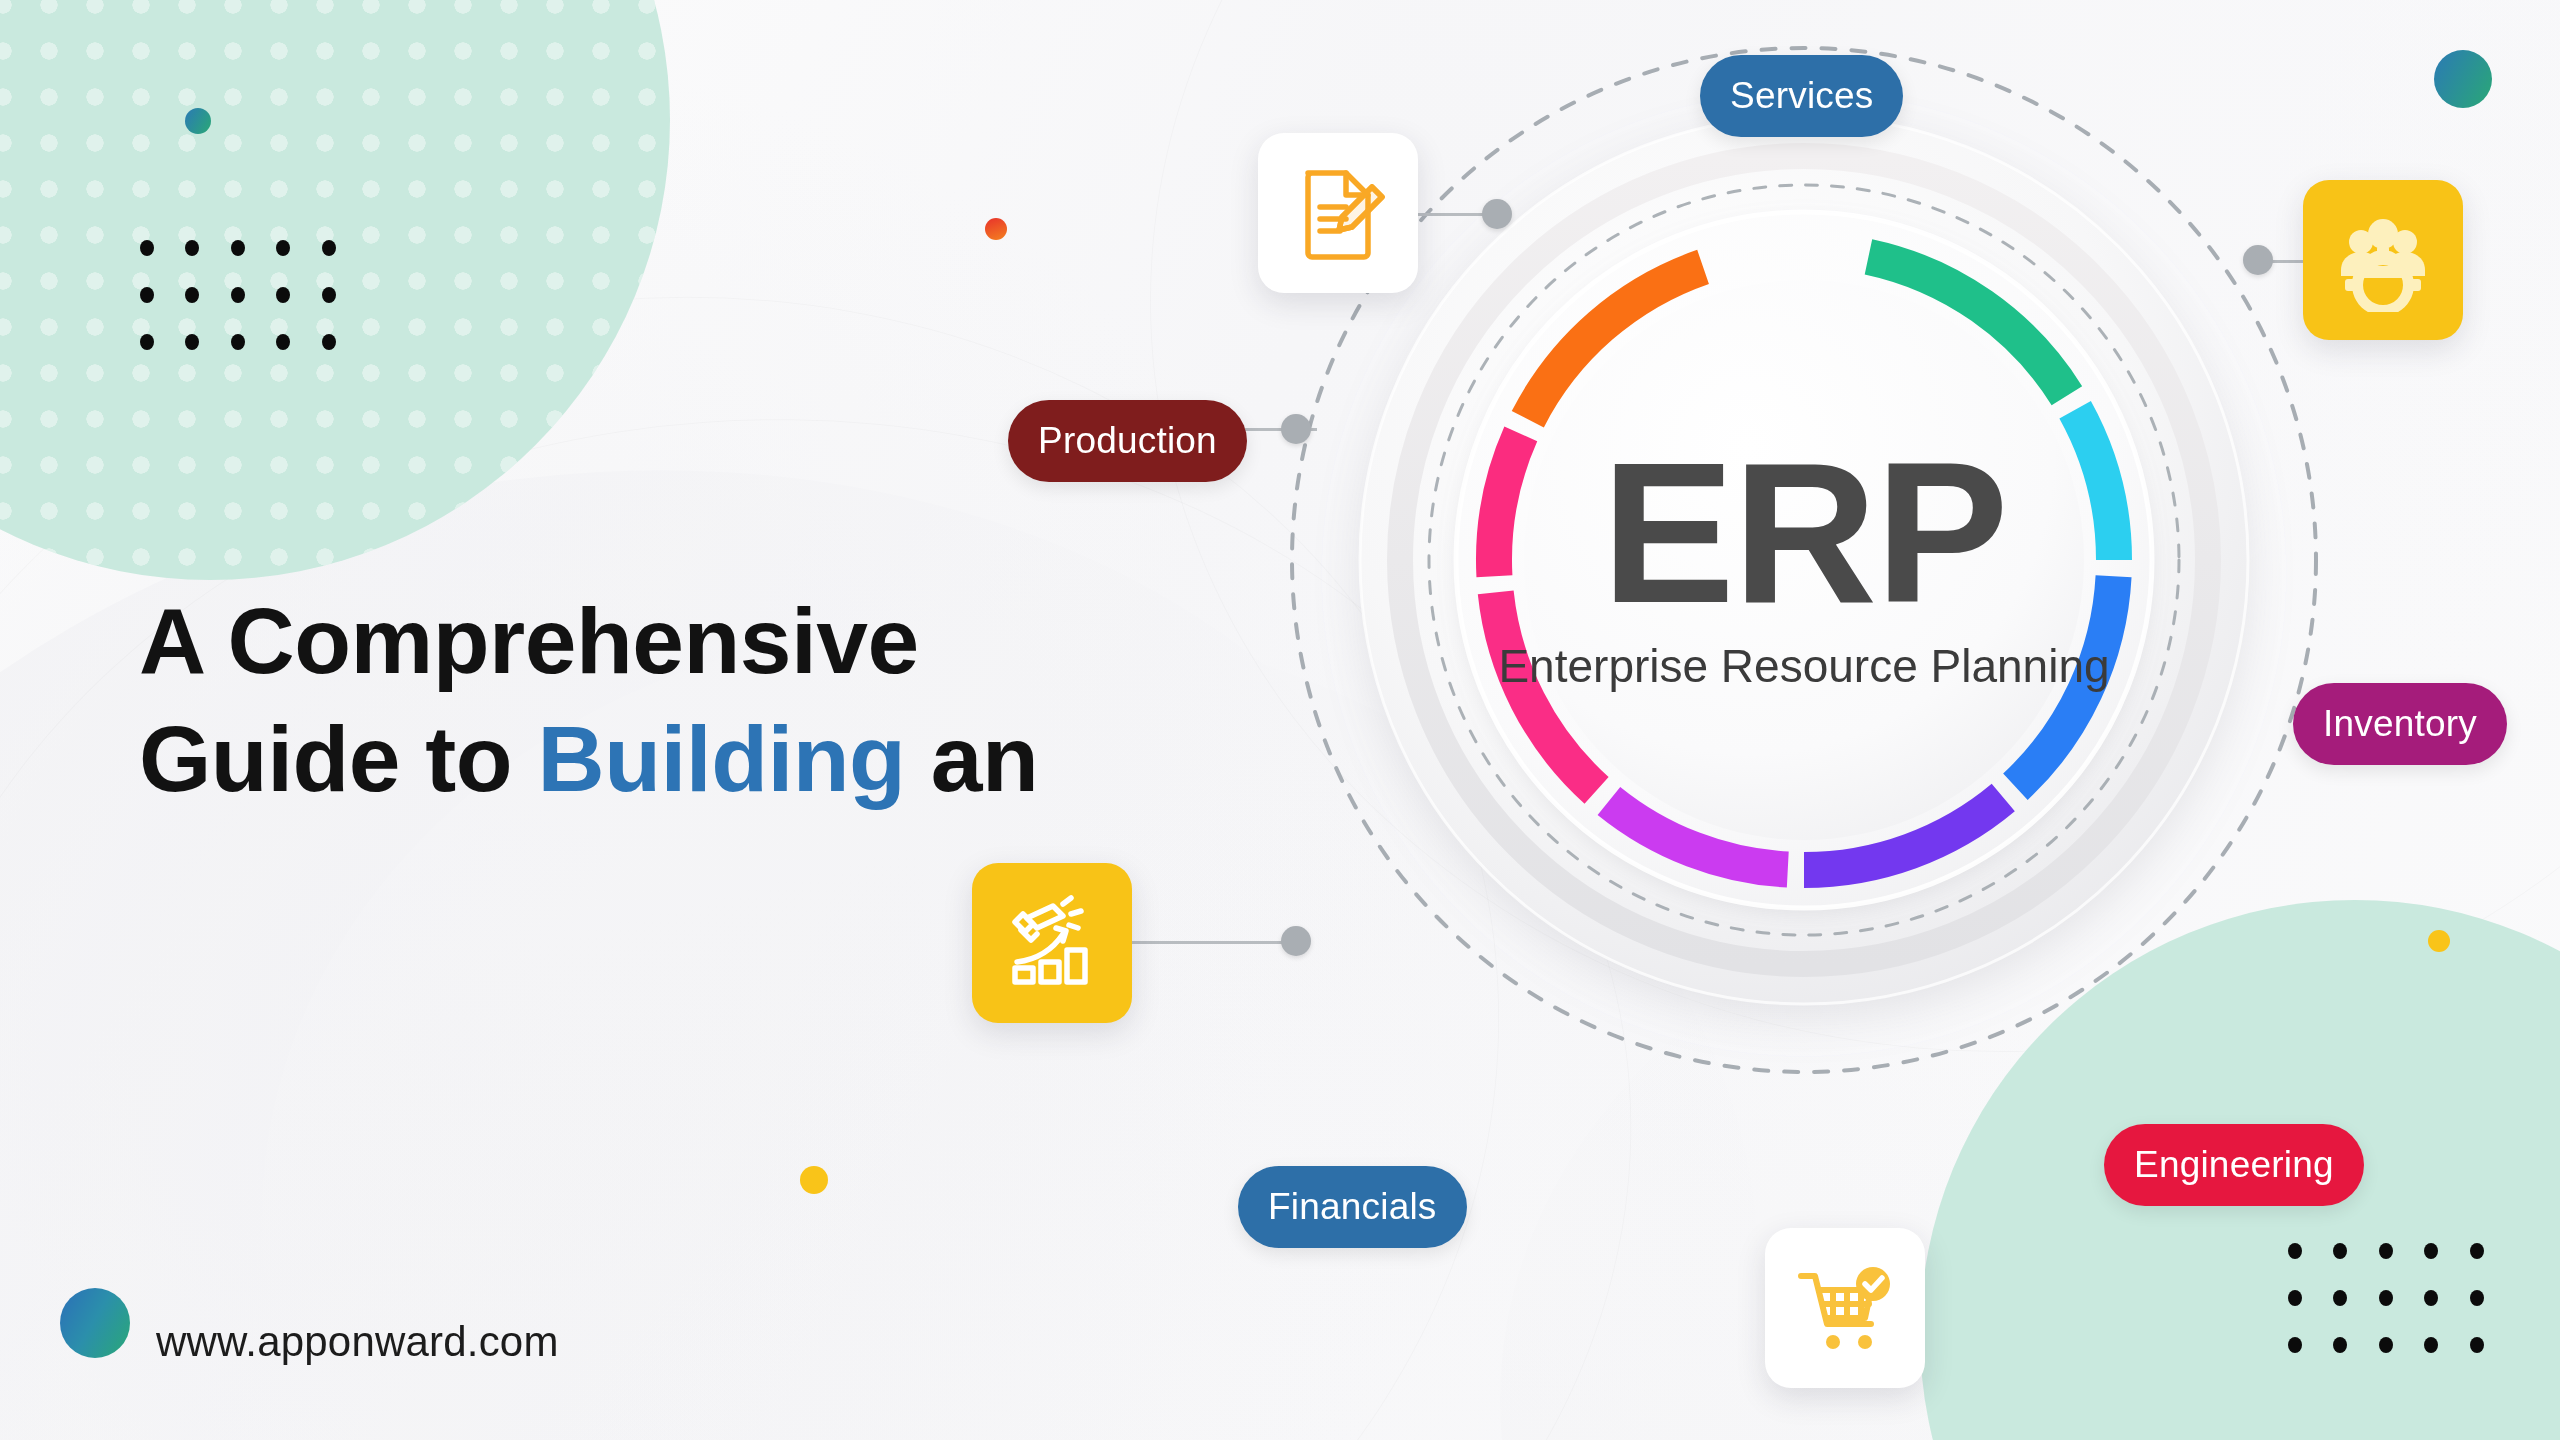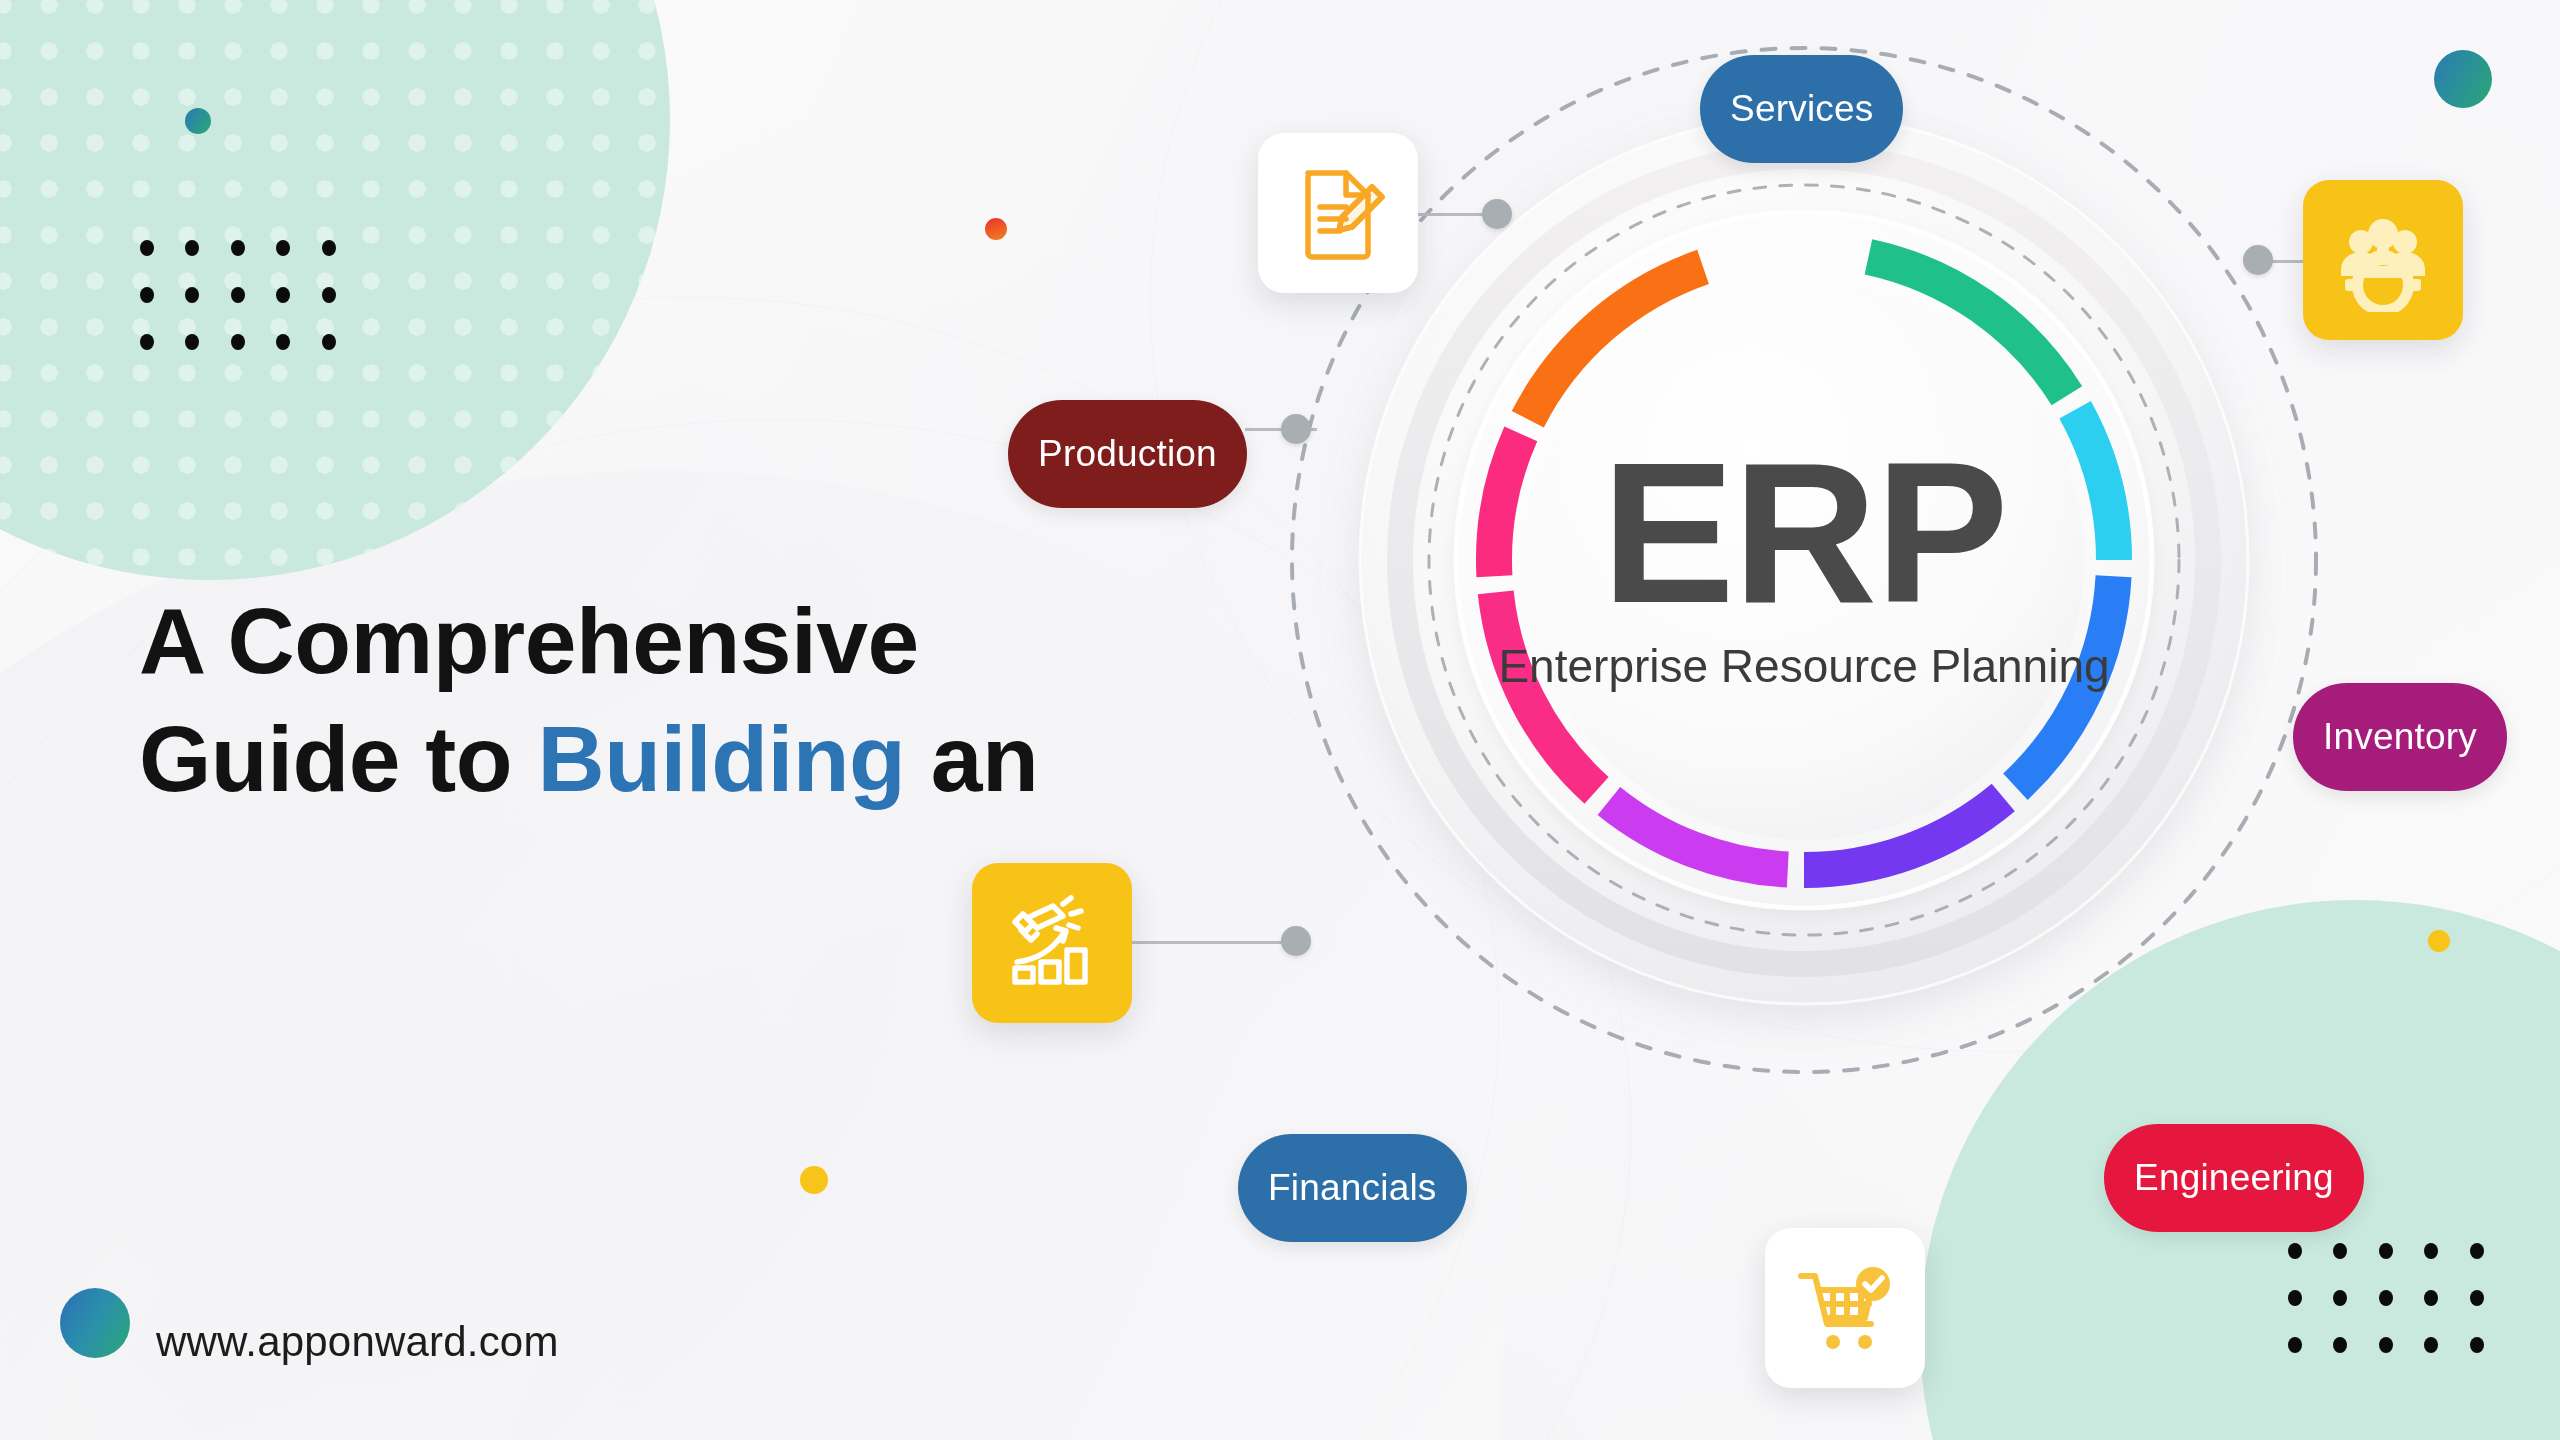--- a/index.html
+++ b/index.html
@@ -77,21 +77,21 @@
 
   
   .hub{position:absolute;left:1264px;top:20px;width:1080px;height:1080px;text-align:right;}
   .hub svg{position:absolute;inset:0;width:100%;height:100%;overflow:visible;}
 
   
   .pill{
     position:absolute;display:flex;align-items:center;justify-content:center;
     border-radius:999px;color:#fff;font-size:37px;letter-spacing:.2px;
     box-shadow:0 6px 18px rgba(0,0,0,.09);white-space:nowrap;
-    padding:18px 30px;height:72px;
+    padding:5px 30px;height:72px;
   }
 
   
   .icard{
     position:absolute;border-radius:26px;
     display:flex;align-items:center;justify-content:center;
     box-shadow:0 10px 30px rgba(40,40,60,.13);
   }
   .icard svg{display:block;}
 
@@ -245,21 +245,21 @@
       </div>
       <div class="pill" style="left: 1008px; top: 400px; background: #7f1d1d;">
         <span>Production</span>
       </div>
       <div class="pill" style="left: 2293px; top: 683px; background: rgb(165, 28, 123);">
         <span>Inventory</span>
       </div>
       <div class="pill" style="left: 2104px; top: 1124px; background: rgb(230, 23, 63);">
         <span>Engineering</span>
       </div>
-      <div class="pill" style="left: 1238px; top: 1134px; background: rgb(45, 111, 168);">
+      <div class="pill" style="left: 1238px; top: 1166px; background: rgb(45, 111, 168);">
         <span>Financials</span>
       </div>
     </div>
 
   <div id="iconCards">
       <div class="icard" style="left: 1258px; top: 133px; width: 160px; height: 160px; background: rgb(255, 255, 255);">
         <span>
           <svg width="100" height="100" viewBox="0 0 100 100" fill="none" stroke="#f9a825" stroke-width="5.5" stroke-linecap="round" stroke-linejoin="round">
    <path d="M20 10 h38 l22 22 v58 a4 4 0 0 1-4 4 H24 a4 4 0 0 1-4-4 V14 a4 4 0 0 1 4-4z"></path>
    <path d="M58 10 v22 h22"></path>

